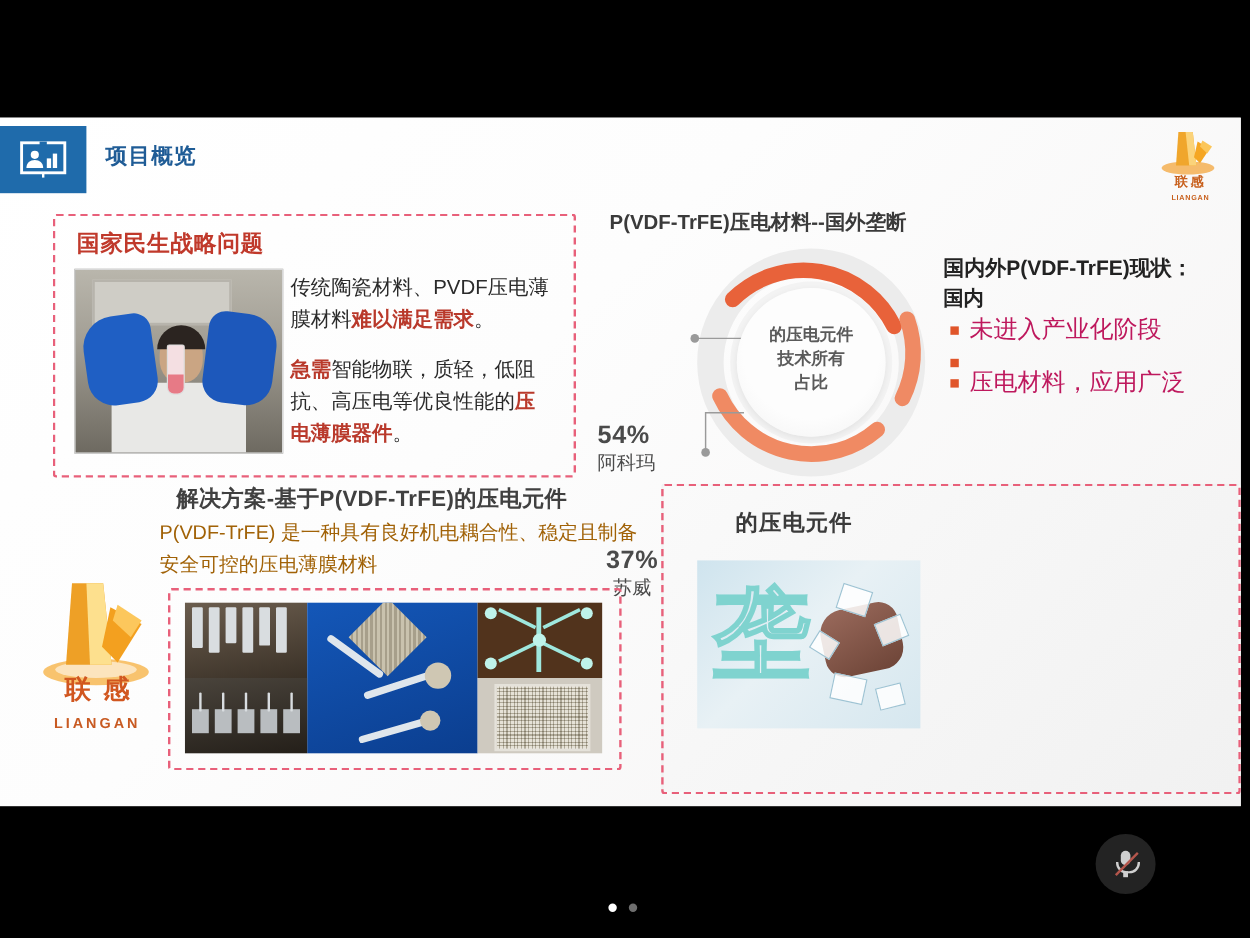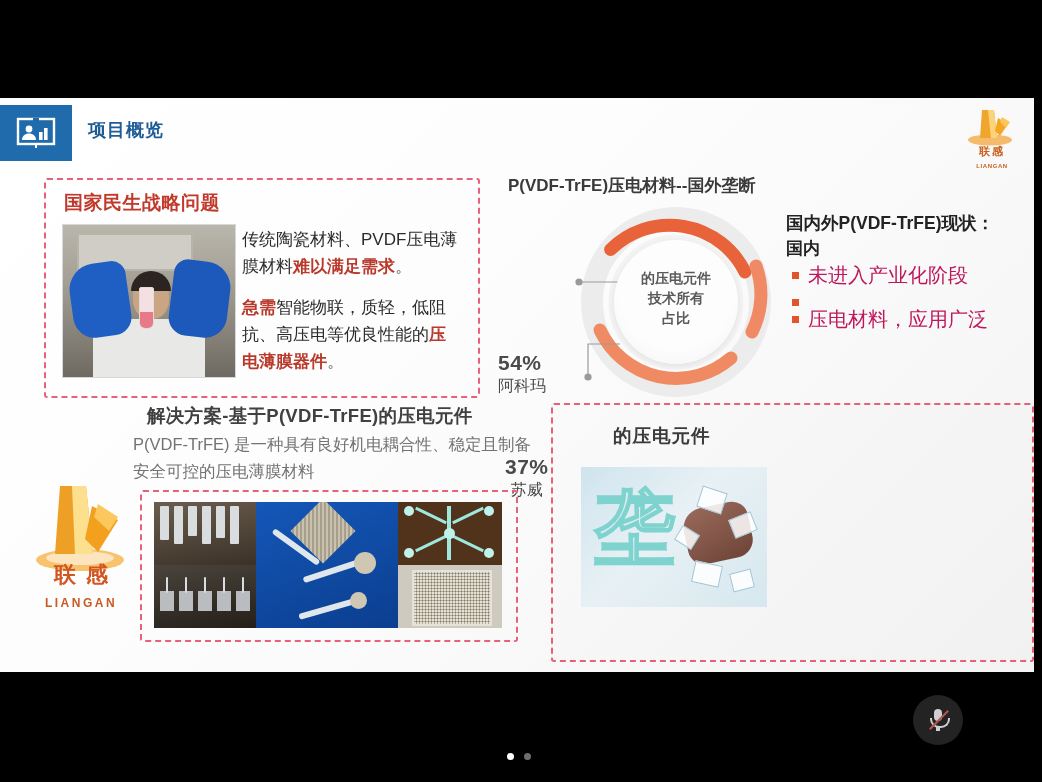--- a/index.html
+++ b/index.html
@@ -72,21 +72,21 @@
 
   
   .right-block{position:absolute;left:786px;top:112px;width:250px;}
   .rb-h{font-size:17.5px;font-weight:bold;color:#222;line-height:26px;}
   .rb-sub{font-size:17px;font-weight:bold;color:#222;line-height:26px;}
   .rb-li{display:flex;align-items:flex-start;gap:9px;font-size:20px;color:#be185d;line-height:27px;padding-left:6px;}
   .rb-bullet{flex:0 0 auto;width:7px;height:7px;background:#e0552a;margin-top:10px;}
 
   
   .sol-title{position:absolute;left:126px;top:305px;font-size:18.5px;font-weight:bold;color:#404040;letter-spacing:.3px;margin-left:21px;}
-  .sol-text{position:absolute;left:133px;top:333px;width:400px;font-size:16.5px;line-height:27px;color:#737373;}
+  .sol-text{position:absolute;left:133px;top:333px;width:400px;font-size:16.5px;line-height:27px;color:#a16207;}
 
   .box-products{left:140px;top:392px;width:374px;height:148px;}
   .prod-grid{position:absolute;left:12px;top:10px;width:348px;height:126px;display:grid;
      grid-template-columns:102px 142px 104px;grid-template-rows:63px 63px;overflow:hidden;}
   .pg{position:relative;overflow:hidden;}
   .pg-a{background:linear-gradient(170deg,#6b5d4e 0%,#3a3127 100%);}
   .pg-b{background:linear-gradient(170deg,#4a443c 0%,#241f19 100%);}
   .pg-c{grid-row:span 2;background:linear-gradient(160deg,#1457b8 0%,#0b3e8f 100%);}
   .pg-d{background:#51331c;}
   .pg-e{background:#cfcac0;}

